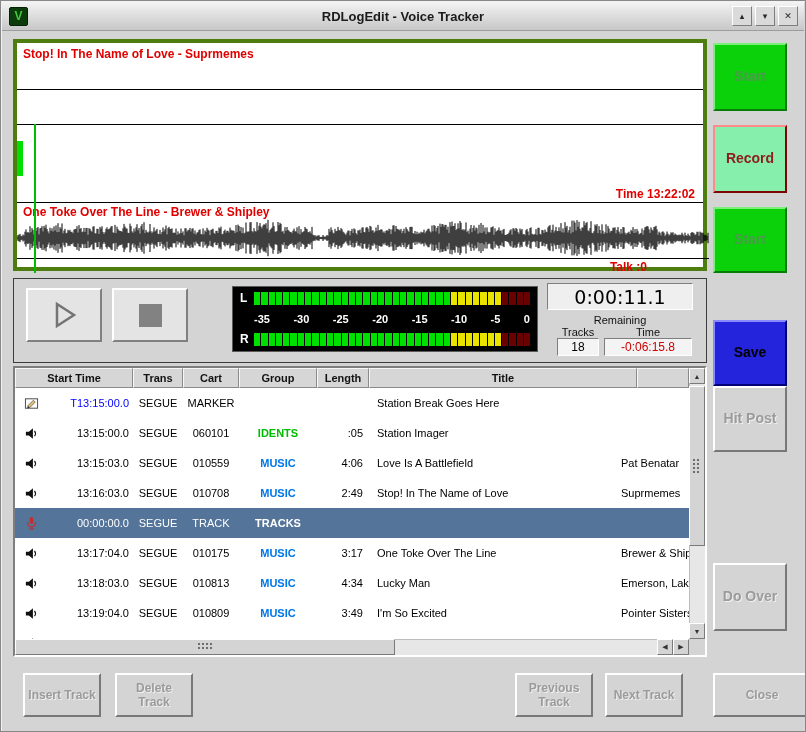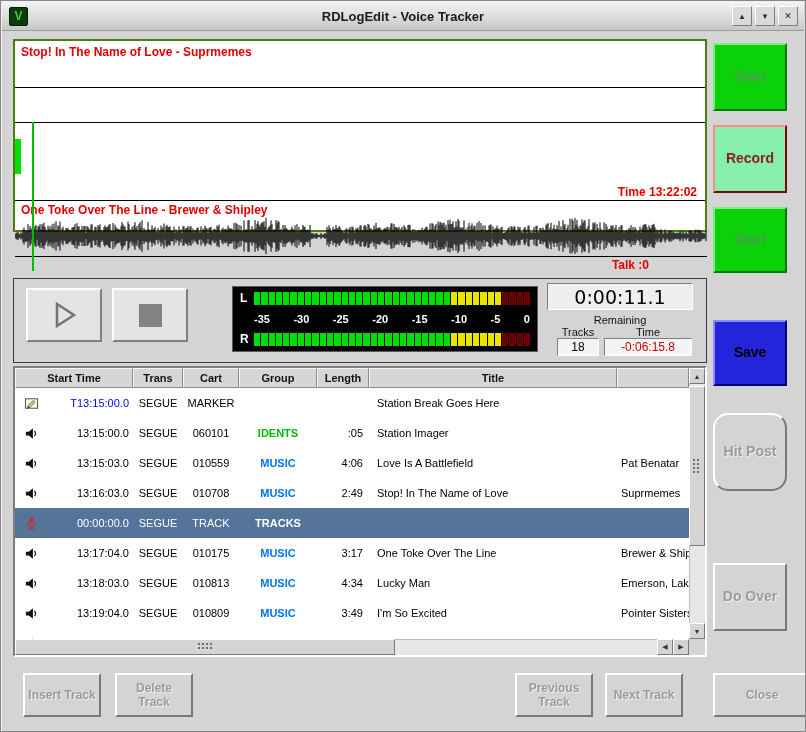--- a/index.html
+++ b/index.html
@@ -8,21 +8,21 @@
   .win{position:relative;width:806px;height:732px;background:#d4d4d4;border:1px solid #878787;box-shadow:inset 1px 1px 0 #f2f2f2;overflow:hidden;}
 
   
   .titlebar{position:absolute;left:1px;top:1px;right:1px;height:29px;background:linear-gradient(#f3f3f3,#c7c7c7);border-bottom:1px solid #9d9d9d;display:flex;align-items:center;}
   .titletext{position:absolute;left:0;right:0;text-align:center;font-weight:bold;font-size:13px;color:#1b1b1b;}
   .appicon{margin-left:7px;width:19px;height:19px;background:#0c3b0c;border:1px solid #062106;border-radius:2px;z-index:2;display:flex;align-items:center;justify-content:center;color:#3ecb3e;font-size:12px;font-weight:bold;}
   .winbtns{position:absolute;right:6px;top:4px;display:flex;gap:3px;z-index:2;}
   .winbtn{width:20px;height:20px;background:#dadada;border:1px solid;border-color:#ffffff #7d7d7d #7d7d7d #ffffff;font-size:9px;display:flex;align-items:center;justify-content:center;color:#2a2a2a;cursor:default;}
 
   
-  .tracker{position:absolute;left:12px;top:38px;width:694px;height:193px;background:#ffffff;border:2px solid #4d7c0f;}
+  .tracker{position:absolute;left:12px;top:38px;width:694px;height:232px;background:#ffffff;border:4px solid #4d7c0f;}
   .trk-title{position:absolute;left:6px;font-weight:bold;font-size:12px;color:#e00000;white-space:nowrap;z-index:2;}
   .hline{position:absolute;left:0;right:0;height:1px;background:#000;}
   .trk-label{position:absolute;font-weight:bold;font-size:12px;color:#e00000;z-index:2;}
   .cursor{position:absolute;left:17px;top:81px;height:149px;width:2px;background:#00bd00;z-index:4;}
   .recblock{position:absolute;left:0;top:98px;width:6px;height:35px;background:#00e000;z-index:4;}
   .wavewrap{position:absolute;left:0;top:175px;width:692px;height:41px;border-bottom:1px solid #000;overflow:hidden;}
 
   
   .transport{position:absolute;left:12px;top:277px;width:694px;height:85px;border:1px solid #3c3c3c;}
   .tbtn{position:absolute;top:9px;width:76px;height:54px;background:#e4e4e4;border:2px solid;border-color:#ffffff #808080 #808080 #ffffff;display:flex;align-items:center;justify-content:center;}
@@ -47,21 +47,21 @@
   .lrow.sel{background:#54749a;color:#fff;}
   .c{overflow:hidden;white-space:nowrap;}
   .ci{width:32px;display:flex;justify-content:center;align-items:center;}
   .cstart{width:86px;text-align:right;padding-right:4px;}
   .ctrans{width:50px;text-align:center;}
   .ccart{width:56px;text-align:center;}
   .cgroup{width:78px;text-align:center;font-weight:bold;}
   .clen{width:52px;text-align:right;padding-right:6px;}
   .ctitle{width:248px;padding-left:8px;}
   .cartist{flex:1;padding-left:4px;}
-  .w-start{width:118px;} .w-trans{width:50px;} .w-cart{width:56px;} .w-group{width:78px;} .w-len{width:52px;} .w-title{width:248px;} .w-artist{flex:1;}
+  .w-start{width:118px;} .w-trans{width:50px;} .w-cart{width:56px;} .w-group{width:78px;} .w-len{width:52px;} .w-title{width:268px;} .w-artist{flex:1;}
 
   
   .vsb{position:absolute;right:0;top:0;width:16px;height:287px;background:#e7e7e7;box-shadow:inset 1px 1px 0 #bdbdbd;}
   .sbtn{position:absolute;width:16px;height:16px;background:#d4d4d4;border:1px solid;border-color:#ffffff #7a7a7a #7a7a7a #ffffff;display:flex;align-items:center;justify-content:center;font-size:7px;color:#333;}
   .vthumb{position:absolute;left:0;top:18px;width:16px;height:160px;background:#d4d4d4;border:1px solid;border-color:#ffffff #7a7a7a #7a7a7a #ffffff;display:flex;align-items:center;justify-content:center;}
   .hsb{position:absolute;left:0;top:271px;width:674px;height:16px;background:#e7e7e7;box-shadow:inset 1px 1px 0 #bdbdbd;}
   .hthumb{position:absolute;left:0;top:0;width:380px;height:16px;background:#d4d4d4;border:1px solid;border-color:#ffffff #7a7a7a #7a7a7a #ffffff;display:flex;align-items:center;justify-content:center;}
   .gripH{width:14px;height:8px;background:radial-gradient(circle at 1.2px 1.2px,#6e6e6e 1px,transparent 1.3px);background-size:4px 4px;}
   .gripV{width:8px;height:14px;background:radial-gradient(circle at 1.2px 1.2px,#6e6e6e 1px,transparent 1.3px);background-size:4px 4px;}
   .corner{position:absolute;right:0;bottom:0;width:16px;height:16px;background:#d4d4d4;}
@@ -388,21 +388,21 @@
       <div class="sbtn" style="left:642px;top:0;">◀</div>
       <div class="sbtn" style="left:658px;top:0;">▶</div>
     </div>
     <div class="corner"></div>
   </div>
 
   <div class="bigbtn b-green" style="top:42px;height:68px;">Start</div>
   <div class="bigbtn b-red" style="top:124px;height:68px;">Record</div>
   <div class="bigbtn b-green" style="top:206px;height:66px;">Start</div>
   <div class="bigbtn b-blue" style="top:286px;height:66px;">Save</div>
-  <div class="bigbtn b-gray" style="top:412px;height:78px;border-radius:15px;">Hit Post</div>
+  <div class="bigbtn b-gray" style="top:385px;height:66px;">Hit Post</div>
   <div class="bigbtn b-gray" style="top:562px;height:68px;">Do Over</div>
 
   <div class="footbtn" style="left:22px;">Insert Track</div>
   <div class="footbtn" style="left:114px;">Delete Track</div>
   <div class="footbtn" style="left:514px;">Previous Track</div>
   <div class="footbtn" style="left:604px;">Next Track</div>
   <div class="footbtn b-dark" style="left:712px;width:98px;text-align:right;">Close</div>
 
 </div>
 

